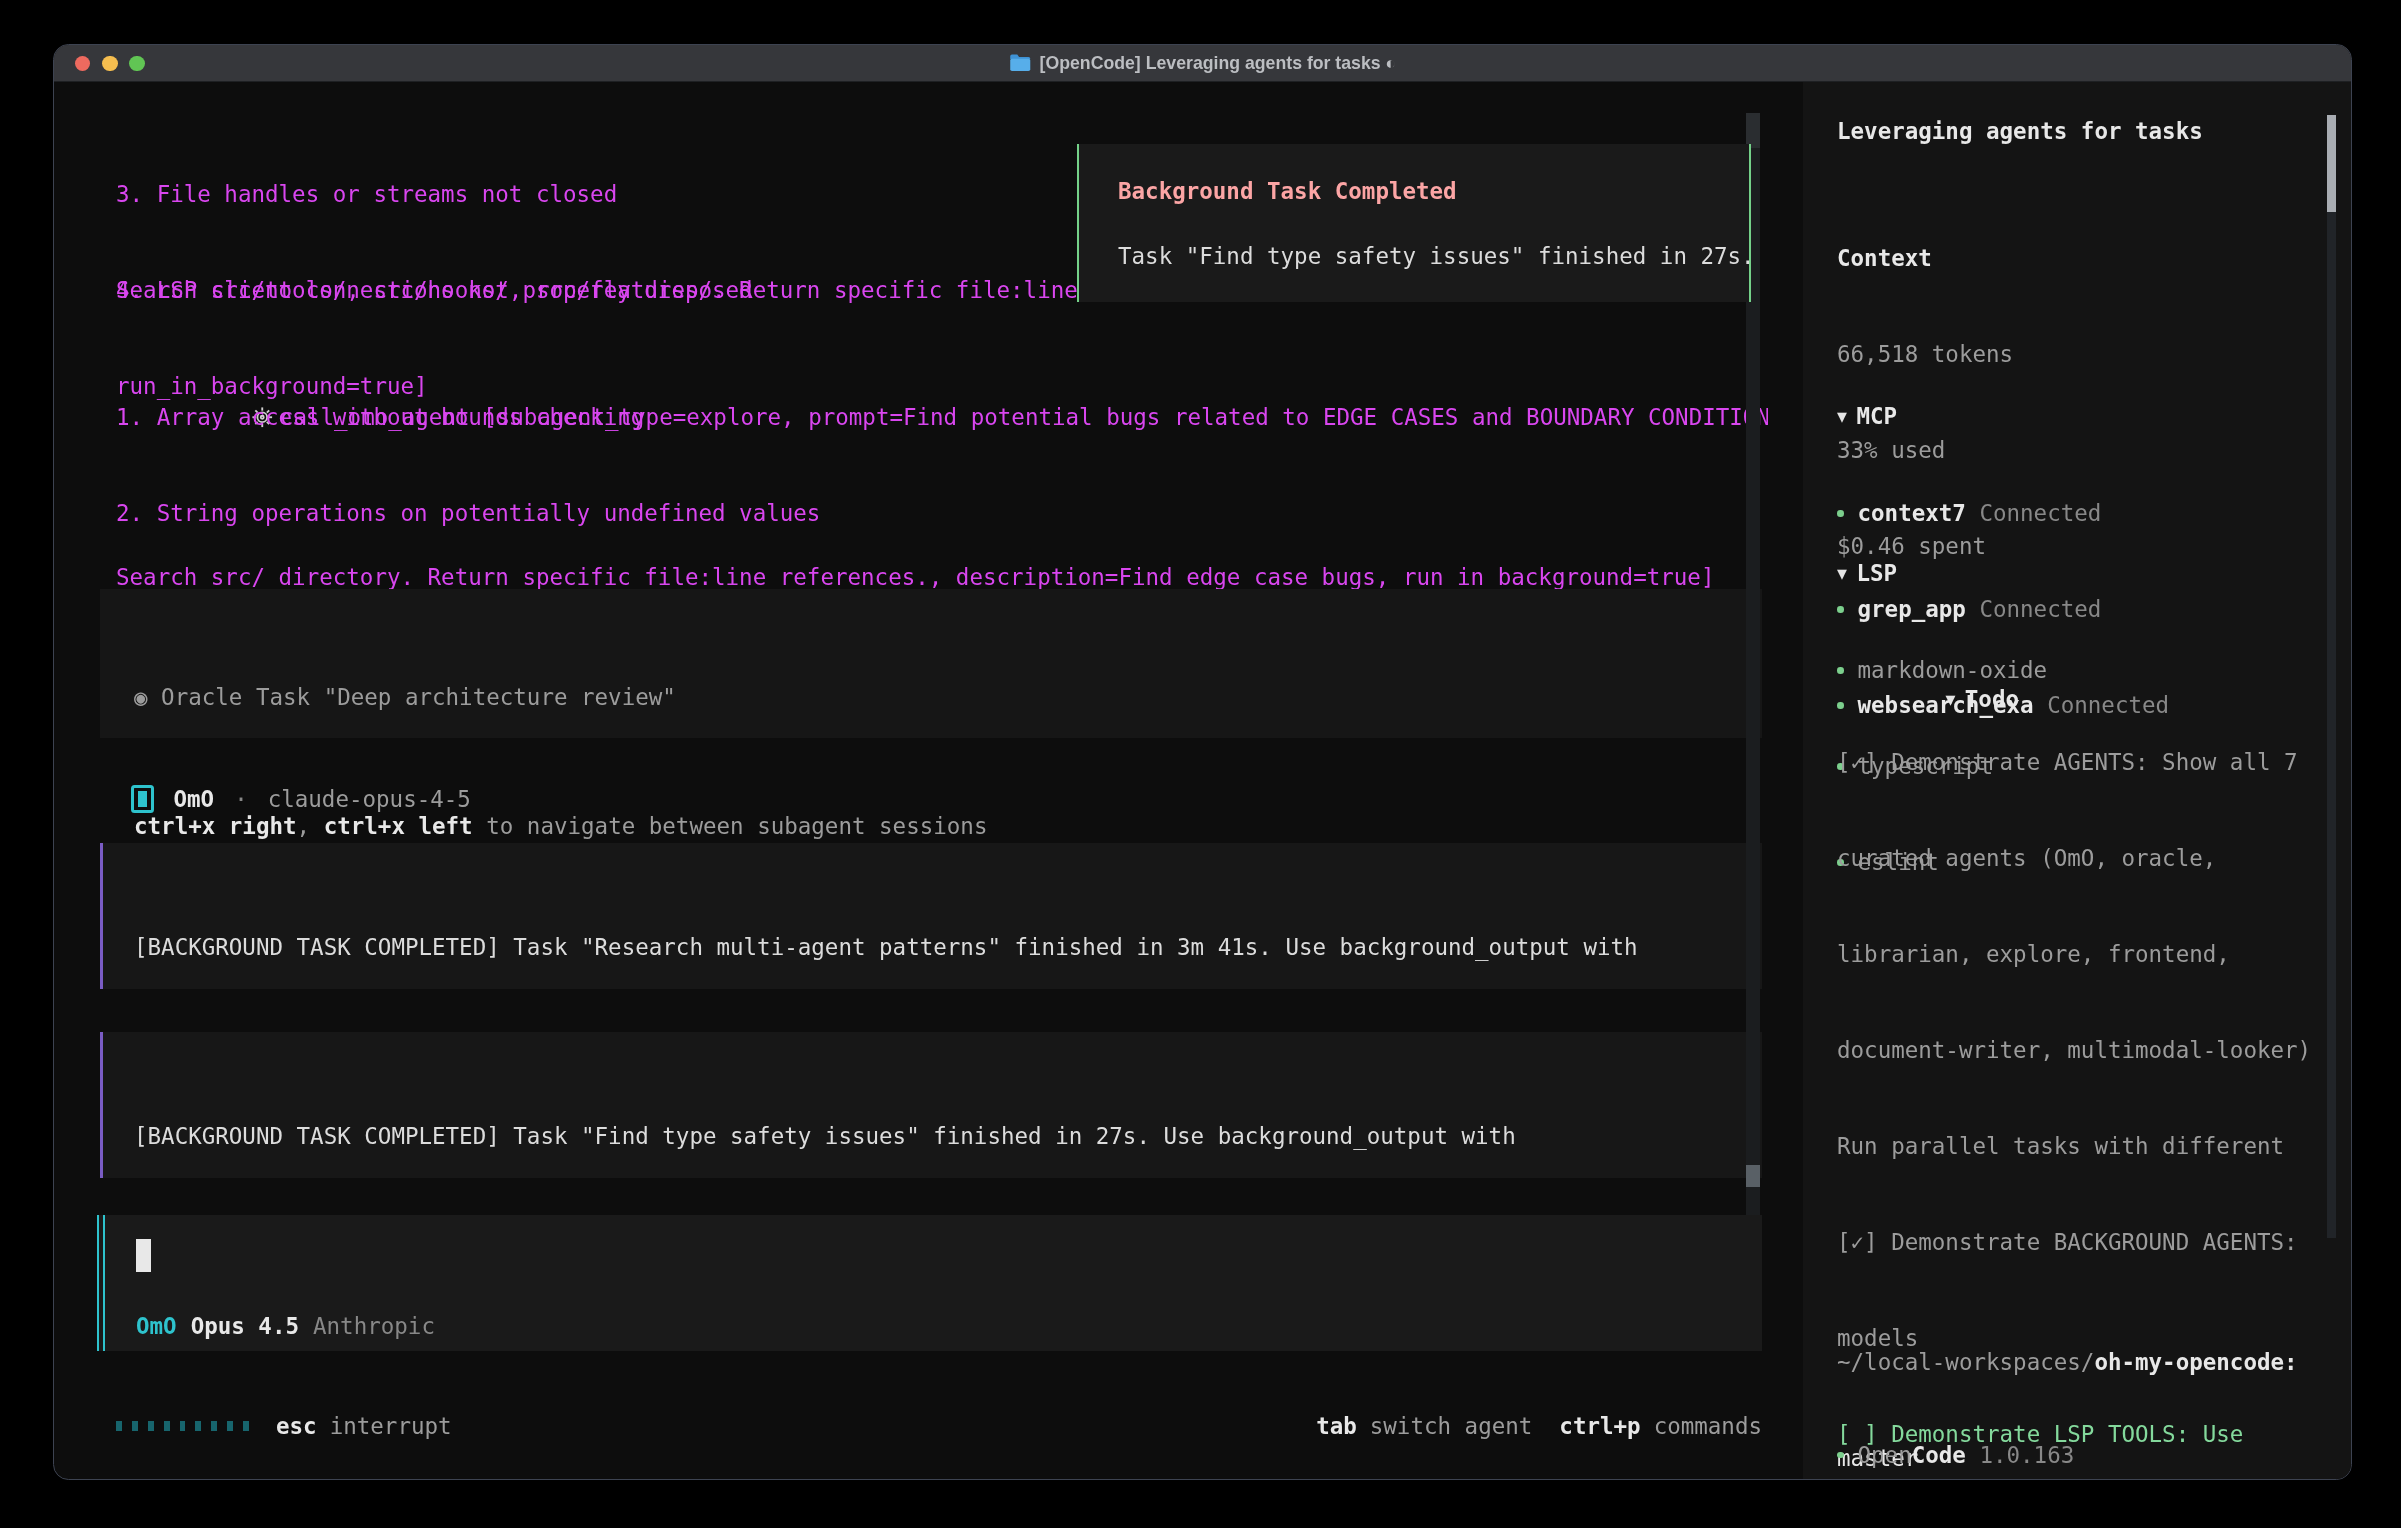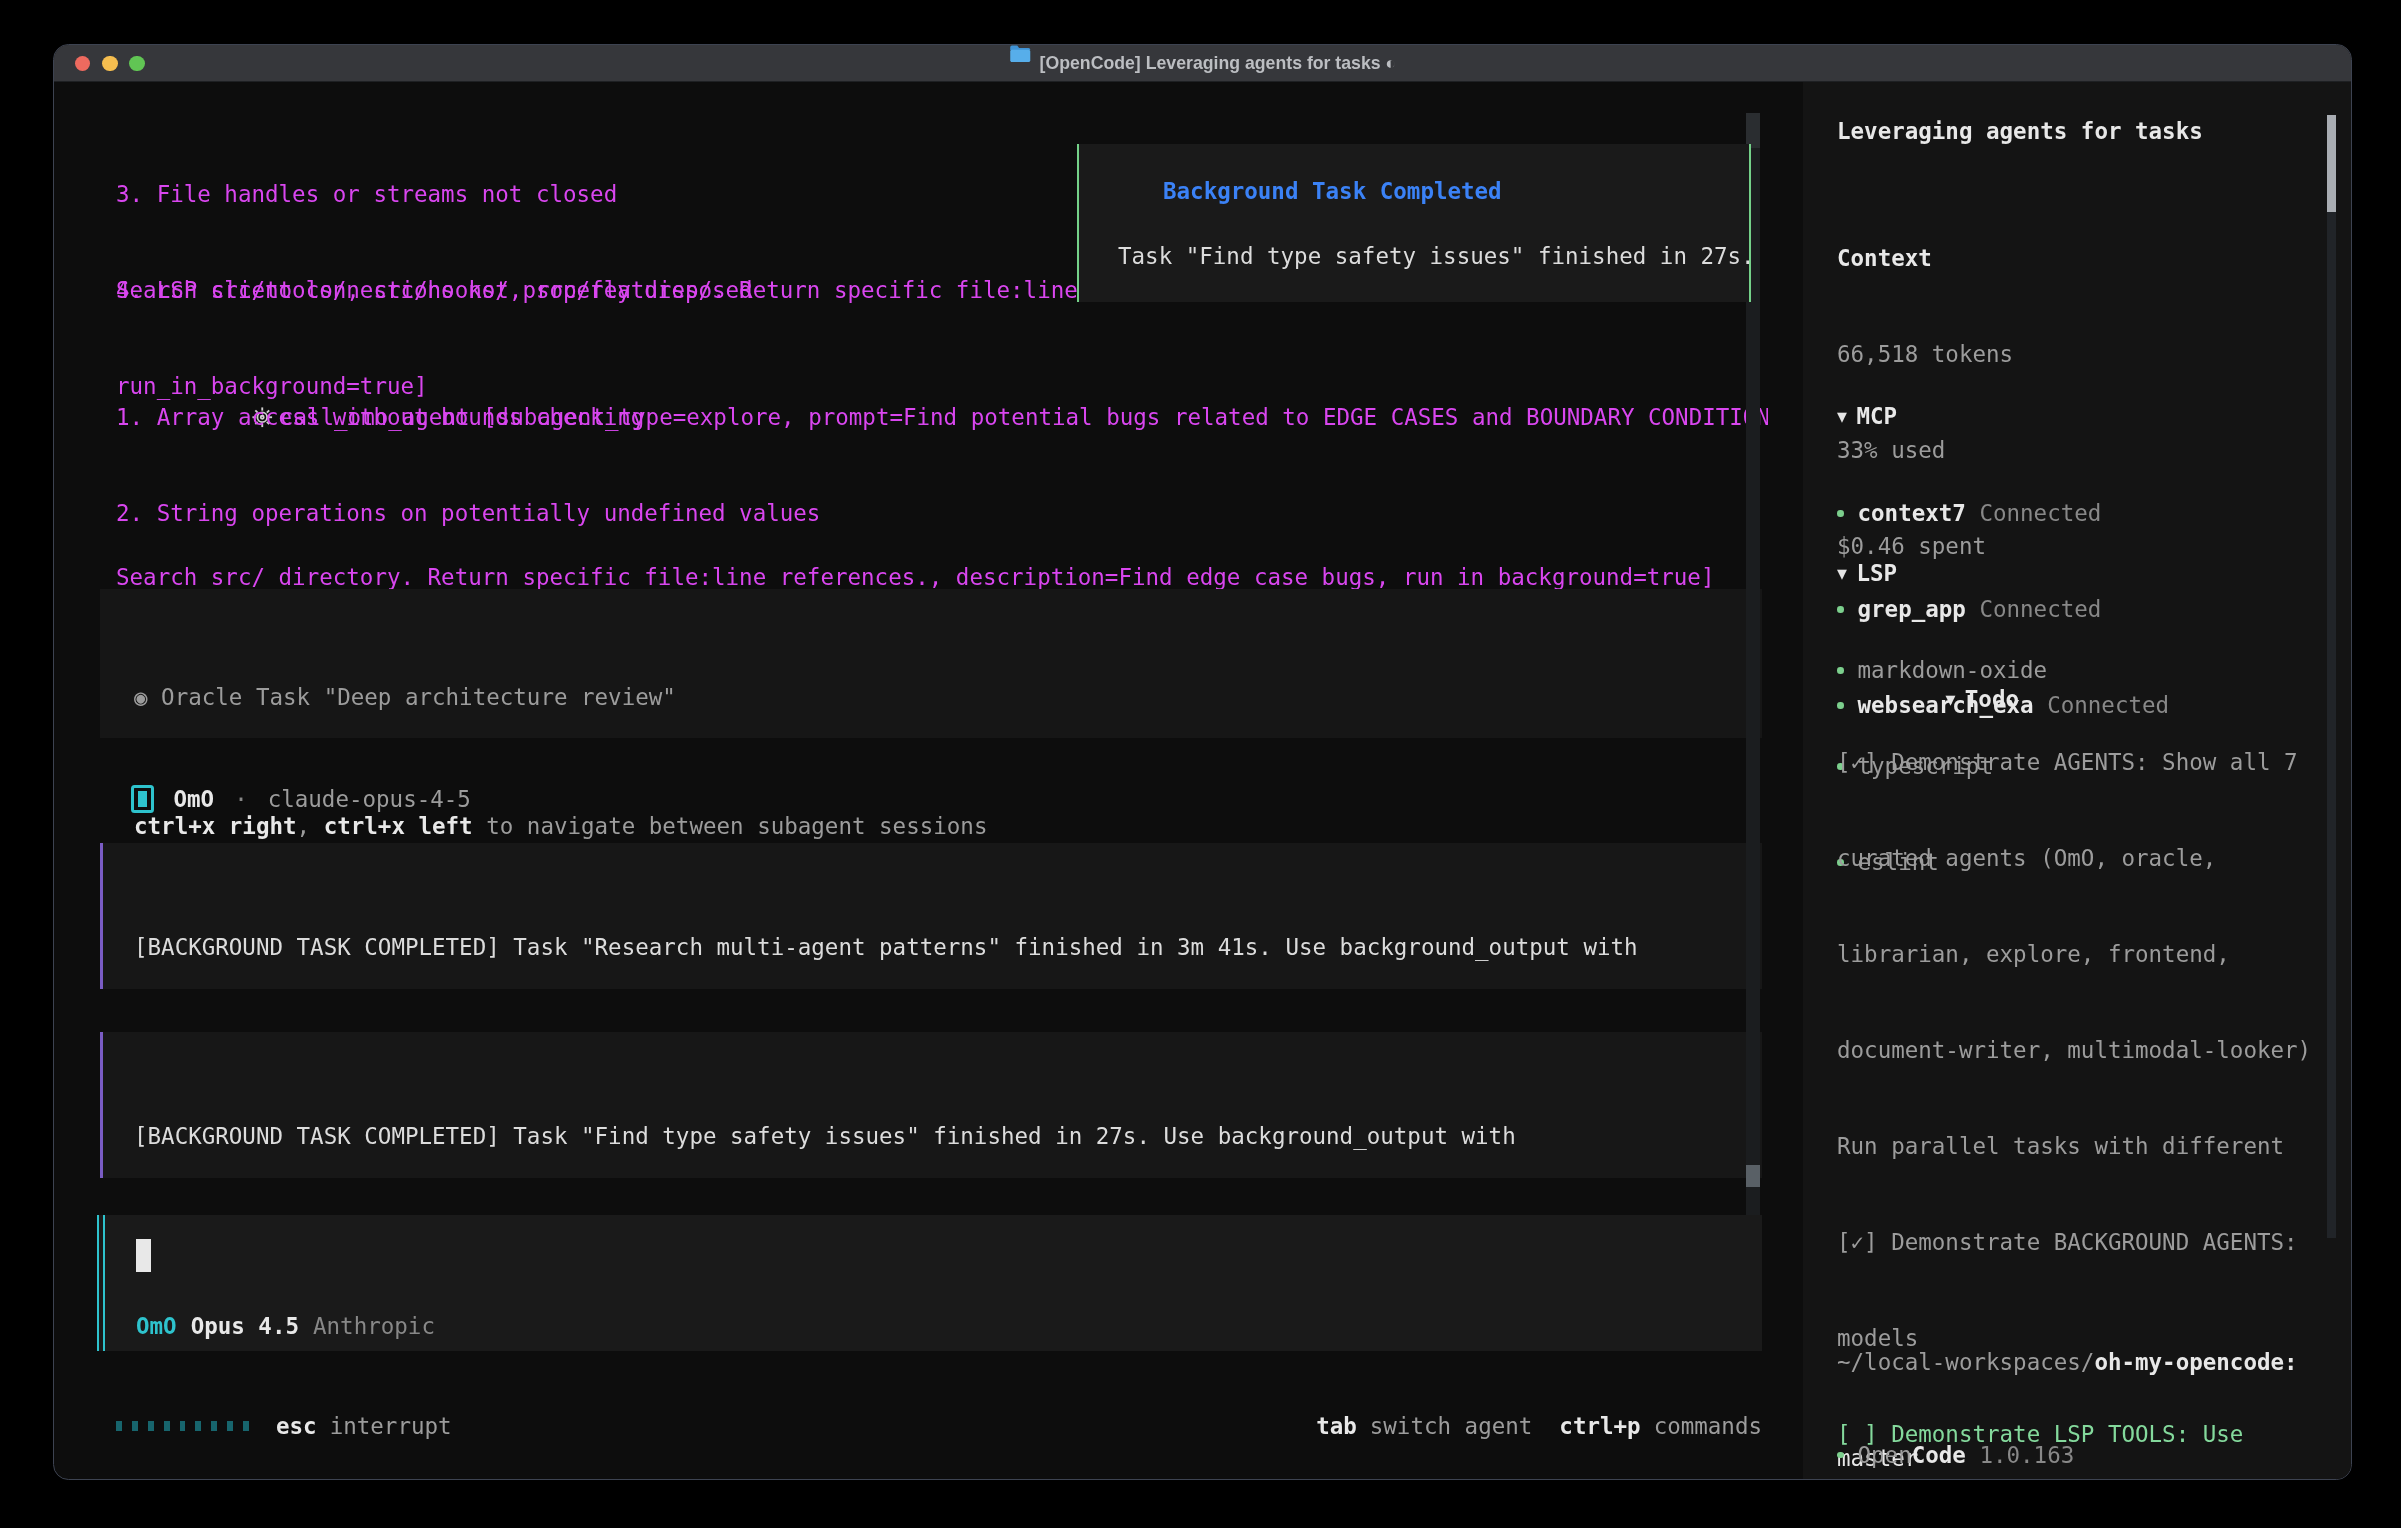--- a/index.html
+++ b/index.html
@@ -17,21 +17,21 @@
     display:flex; align-items:center;
   }
   .traffic { position:absolute; left:21px; top:10.6px; display:flex; gap:11.8px; }
   .traffic span { width:15.4px; height:15.4px; border-radius:50%; display:block; }
   .tl-close { background:#ee6a5f; }
   .tl-min { background:#f5bd4f; }
   .tl-max { background:#61c554; }
   .titletext {
     width:100%; text-align:center;
     font:700 17.7px/37px "Liberation Sans", sans-serif; color:#bcbec2;
-    display:flex; justify-content:center; gap:8.3px;
+    display:flex; justify-content:center; align-items:center; gap:8.3px;
   }
   .content { position:absolute; left:0; top:37px; right:0; bottom:0; }
 
   .mono { font:22.5px/32px "DejaVu Sans Mono", monospace; }
   .grey { color:#9c9c9c; }
   .dim { color:#888; }
   .white { color:#e8e8e8; }
   .b { font-weight:700; }
   .teal { color:#2ec3cd; }
   .nowrap { white-space:pre; }
@@ -40,21 +40,21 @@
   .chat-group { position:absolute; left:62px; white-space:pre; color:#d946ef; }
 
   .gear-icon { display:inline-block; width:22.5px; height:22.5px; vertical-align:-3.5px; margin-right:5.9px; }
 
   
   .toast {
     position:absolute; left:1023px; top:62px; width:674px; height:158px;
     background:#1a1a1a; border-left:2.4px solid #74d189; border-right:2.4px solid #74d189;
     padding:31px 0 0 39px; z-index:5;
   }
-  .toast .t1 { color:#3b82f6; font-weight:700; white-space:pre;margin-left:45px; }
+  .toast .t1 { color:#fca5a5; font-weight:700; white-space:pre; }
   .toast .t2 { color:#dcdcdc; margin-top:33px; white-space:pre; }
 
   
   .oracle {
     position:absolute; left:46px; top:507px; width:1662px; height:149px;
     background:#161616; padding:28px 0 0 34px;
   }
   .oracle .row2 { margin-top:33px; }
 
   

